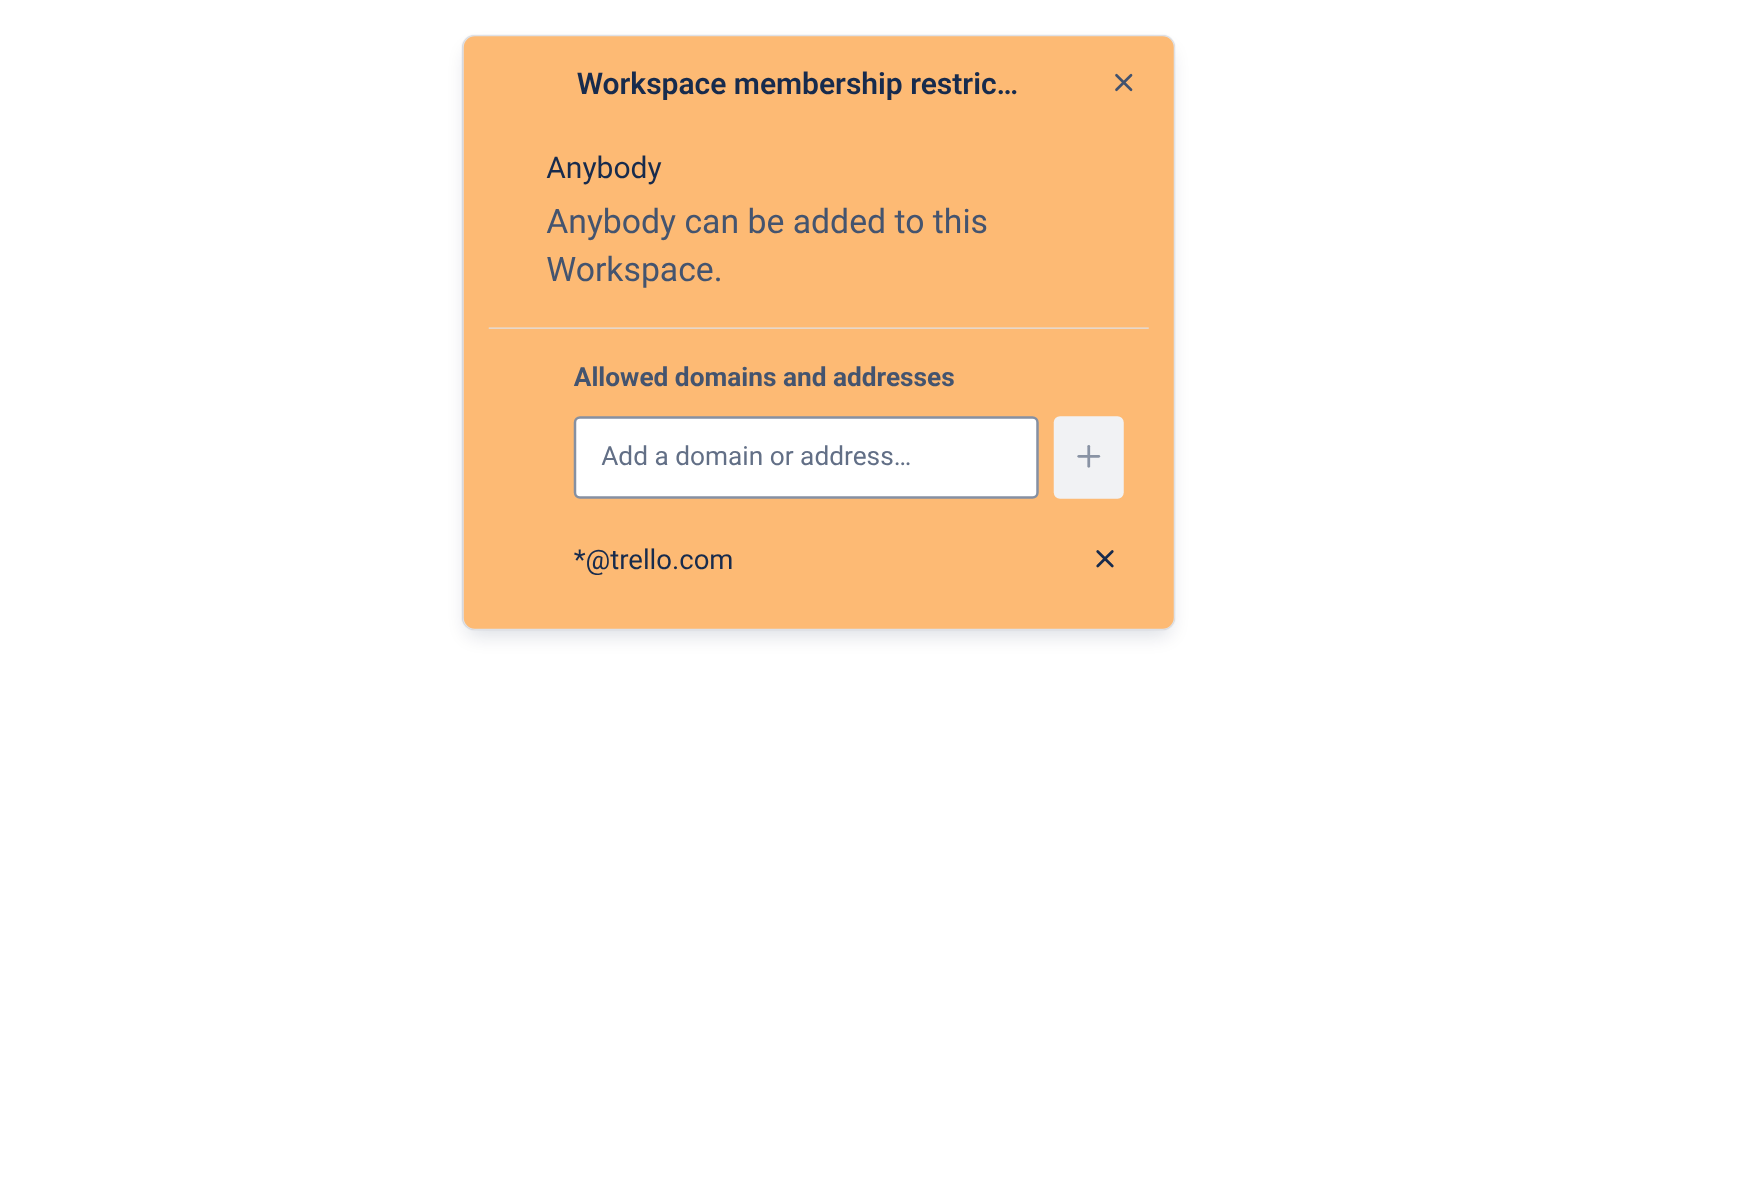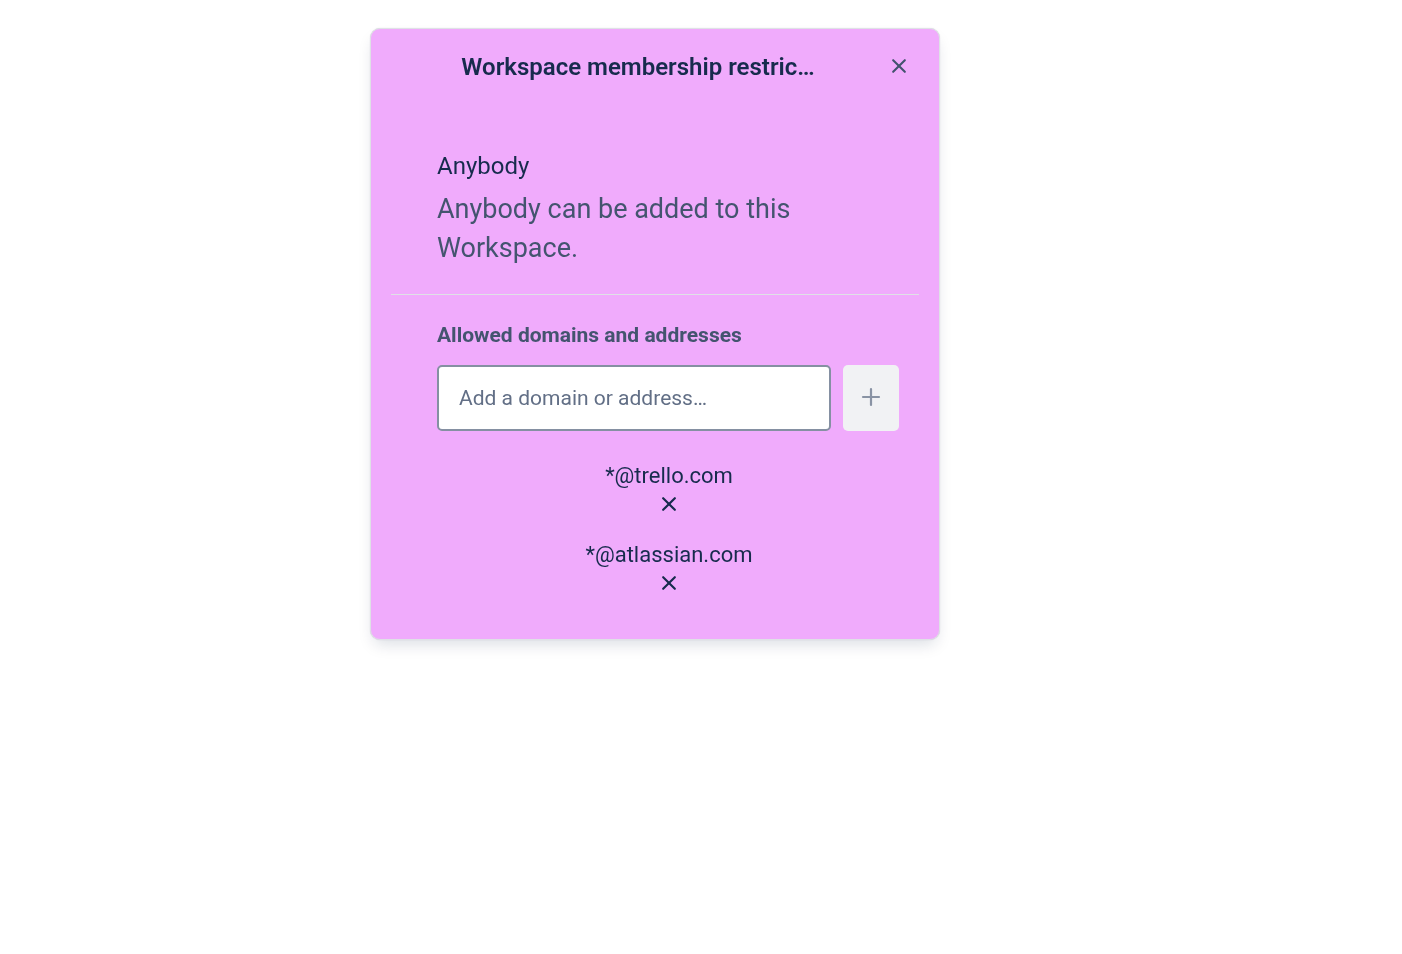--- a/index.html
+++ b/index.html
@@ -9,21 +9,21 @@
     background: #ffffff;
     width: 1402px;
     height: 954px;
     position: relative;
   }
   .dialog {
     position: absolute;
     left: 370px;
     top: 28px;
     width: 570px;
-    background: #f0abfc;
+    background: #fdba74;
     border: 1px solid #dfe1e6;
     border-radius: 10px;
     box-shadow: 0 8px 16px -4px rgba(9,30,66,0.15), 0 0 1px rgba(9,30,66,0.2);
     padding-bottom: 28px;
   }
   .dialog-header {
     display: flex;
     align-items: center;
     justify-content: space-between;
     padding: 20px 22px 8px 40px;
@@ -67,21 +67,21 @@
   .option-check {
     width: 46px;
     flex-shrink: 0;
     display: flex;
     align-items: flex-start;
     justify-content: center;
     padding-top: 6px;
     color: #172b4d;
   }
   .option-check svg { width: 22px; height: 22px; }
-  .option-body { flex: 1; padding-right: 20px; margin-top: 32px; }
+  .option-body { flex: 1; padding-right: 20px; }
   .option-title {
     font-size: 24px;
     font-weight: 400;
     color: #172b4d;
     line-height: 1.3;
     margin-bottom: 8px;
   }
   .option-desc {
     font-size: 27px;
     font-weight: 400;
@@ -90,20 +90,21 @@
   }
 
   .divider {
     height: 1px;
     background: #dfe1e6;
     margin: 0 20px;
   }
 
   .allowed-section {
     padding: 28px 20px 0 66px;
+    margin-left: 22px;
   }
   .allowed-heading {
     font-size: 21px;
     font-weight: 700;
     color: #44546f;
     margin-bottom: 18px;
   }
   .allowed-desc {
     font-size: 21px;
     color: #44546f;
@@ -143,21 +144,20 @@
     color: #8993a4;
   }
   .add-btn svg { width: 24px; height: 24px; }
 
   .domain-list { padding-right: 18px; }
   .domain-item {
     display: flex;
     align-items: center;
     justify-content: space-between;
     padding: 10px 0;
-    flex-direction: column;
   }
   .domain-text {
     font-size: 22px;
     color: #172b4d;
   }
   .remove-btn {
     width: 34px;
     height: 34px;
     border: none;
     background: transparent;
@@ -221,27 +221,16 @@
         <span class="domain-text">*@trello.com</span>
         <button class="remove-btn">
           <span>
             <svg viewBox="0 0 24 24" fill="none" stroke="currentColor" stroke-width="2.6" stroke-linecap="round">
               <line x1="5" y1="5" x2="19" y2="19"></line>
                 <line x1="19" y1="5" x2="5" y2="19"></line>
             </svg>
           </span>
         </button>
       </div>
-      <div class="domain-item">
-        <span class="domain-text">*@atlassian.com</span>
-        <button class="remove-btn">
-          <span>
-            <svg viewBox="0 0 24 24" fill="none" stroke="currentColor" stroke-width="2.6" stroke-linecap="round">
-              <line x1="5" y1="5" x2="19" y2="19"></line>
-                <line x1="19" y1="5" x2="5" y2="19"></line>
-            </svg>
-          </span>
-        </button>
-      </div>
     </div>
   </div>
 
 </div>
 
 </body></html>

